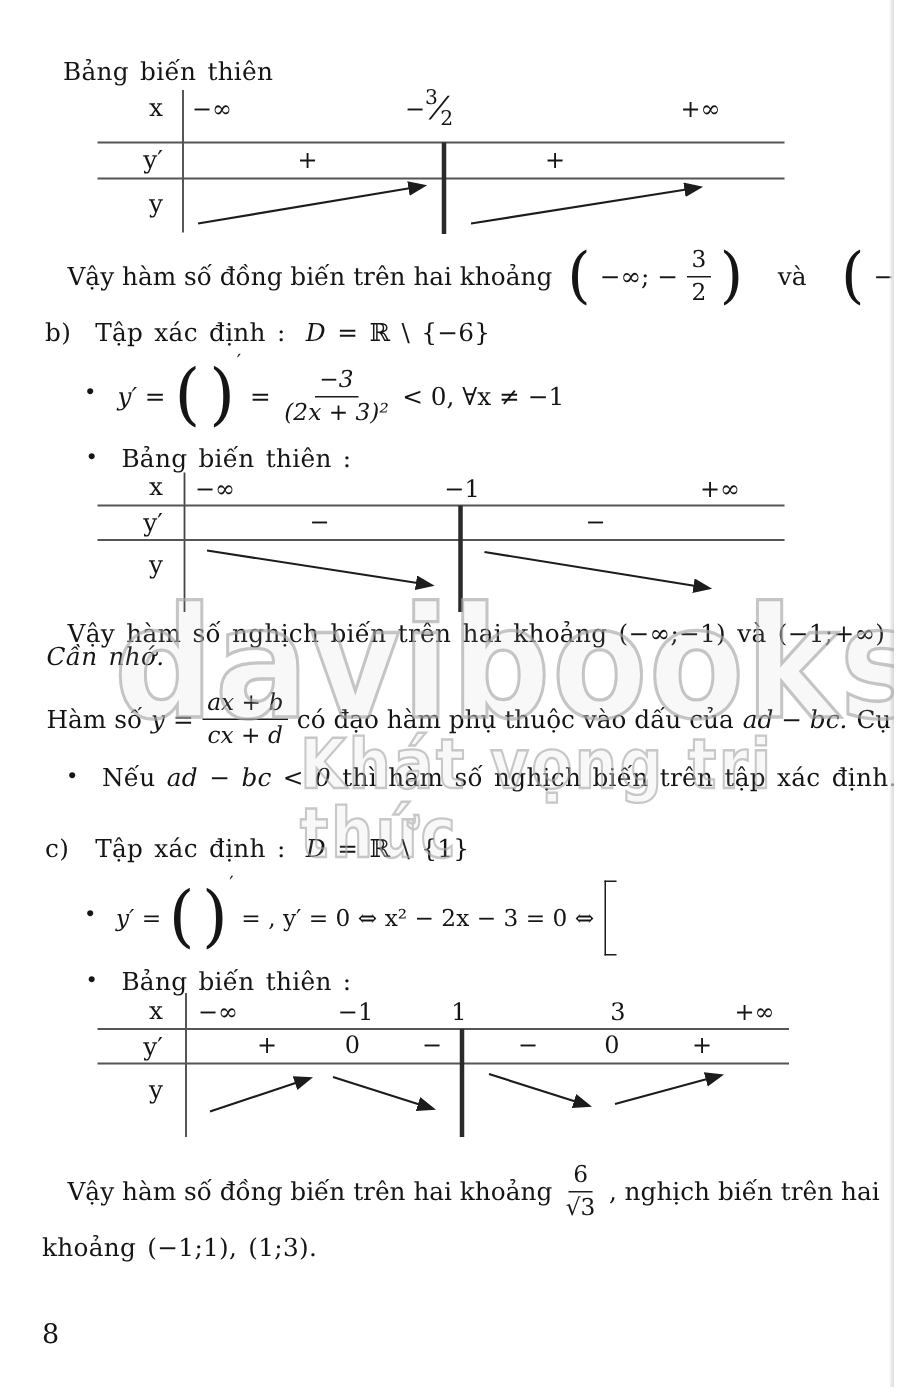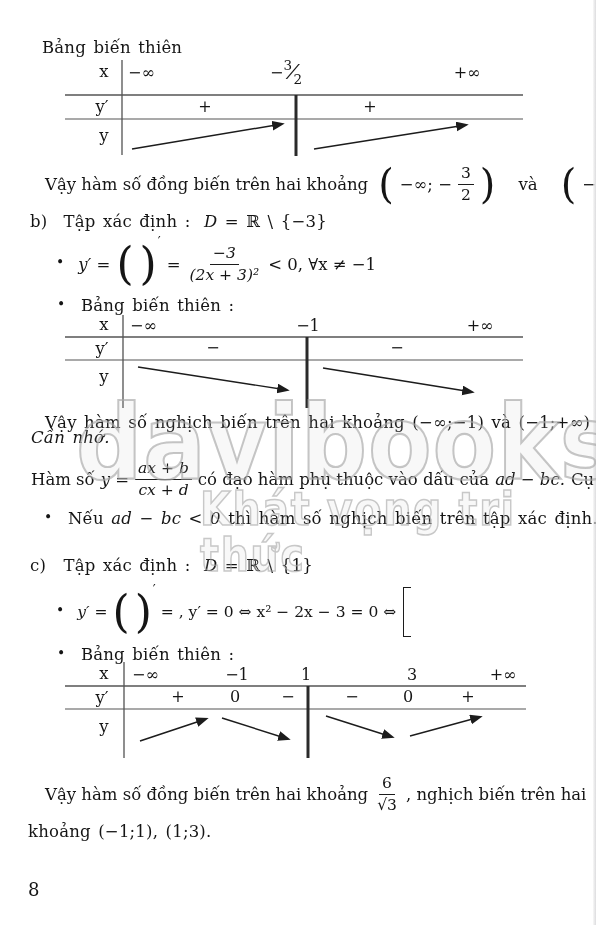--- a/index.html
+++ b/index.html
@@ -114,21 +114,21 @@
       <span class="fd">2</span>
     </span>
     <span>; +∞</span>
 
   </div>
 
   <div class="abs txt" style="top:212px;left:30px">
     <span class="marker">b)</span>
     <span>Tập xác định :</span>
     <span class="mi" style="margin-left:6px">D</span>
-    <span>= ℝ \ {−3}</span>
+    <span>= ℝ \ {−6}</span>
   </div>
 
   <div class="mrow" style="top:237px;left:56px;height:54px">
     <span class="bullet">•</span>
     <span class="mi">y′ =</span>
     <span class="bigp">(</span>
     <span class="pgroup">
       <span class="bigp">)</span>
       <span class="prime">′</span>
     </span>

